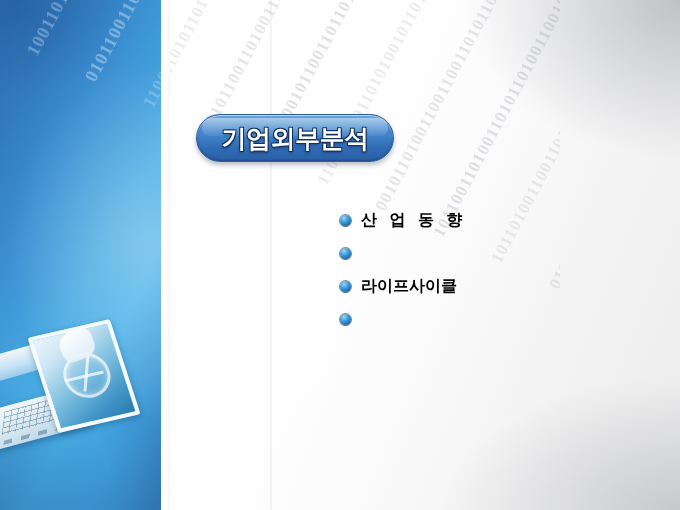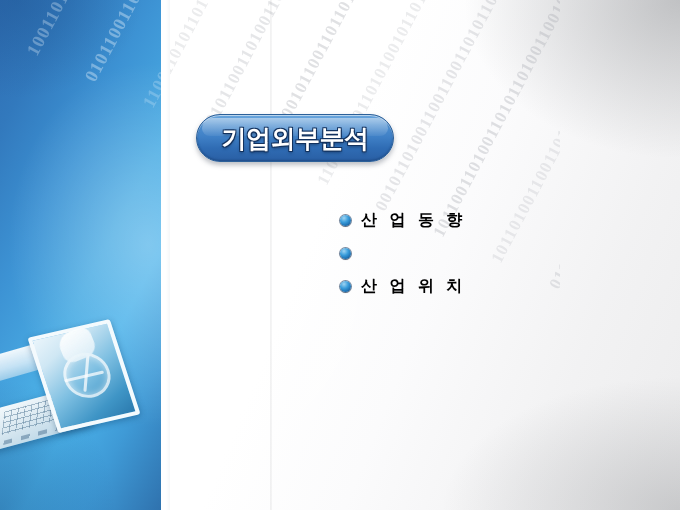--- a/index.html
+++ b/index.html
@@ -348,17 +348,20 @@
   <div class="bullet-list" id="bullet-list">
       <div class="bullet-item">
         <span class="bullet-dot"></span>
         <span class="bullet-label">산 업 동 향</span>
       </div>
       <div class="bullet-item">
         <span class="bullet-dot"></span>
       </div>
       <div class="bullet-item">
         <span class="bullet-dot"></span>
-        <span class="bullet-label">산 업 위 치</span>
+        <span class="bullet-label tight">라이프사이클</span>
+      </div>
+      <div class="bullet-item">
+        <span class="bullet-dot"></span>
       </div>
     </div>
 
 </div>
 
 </body></html>

